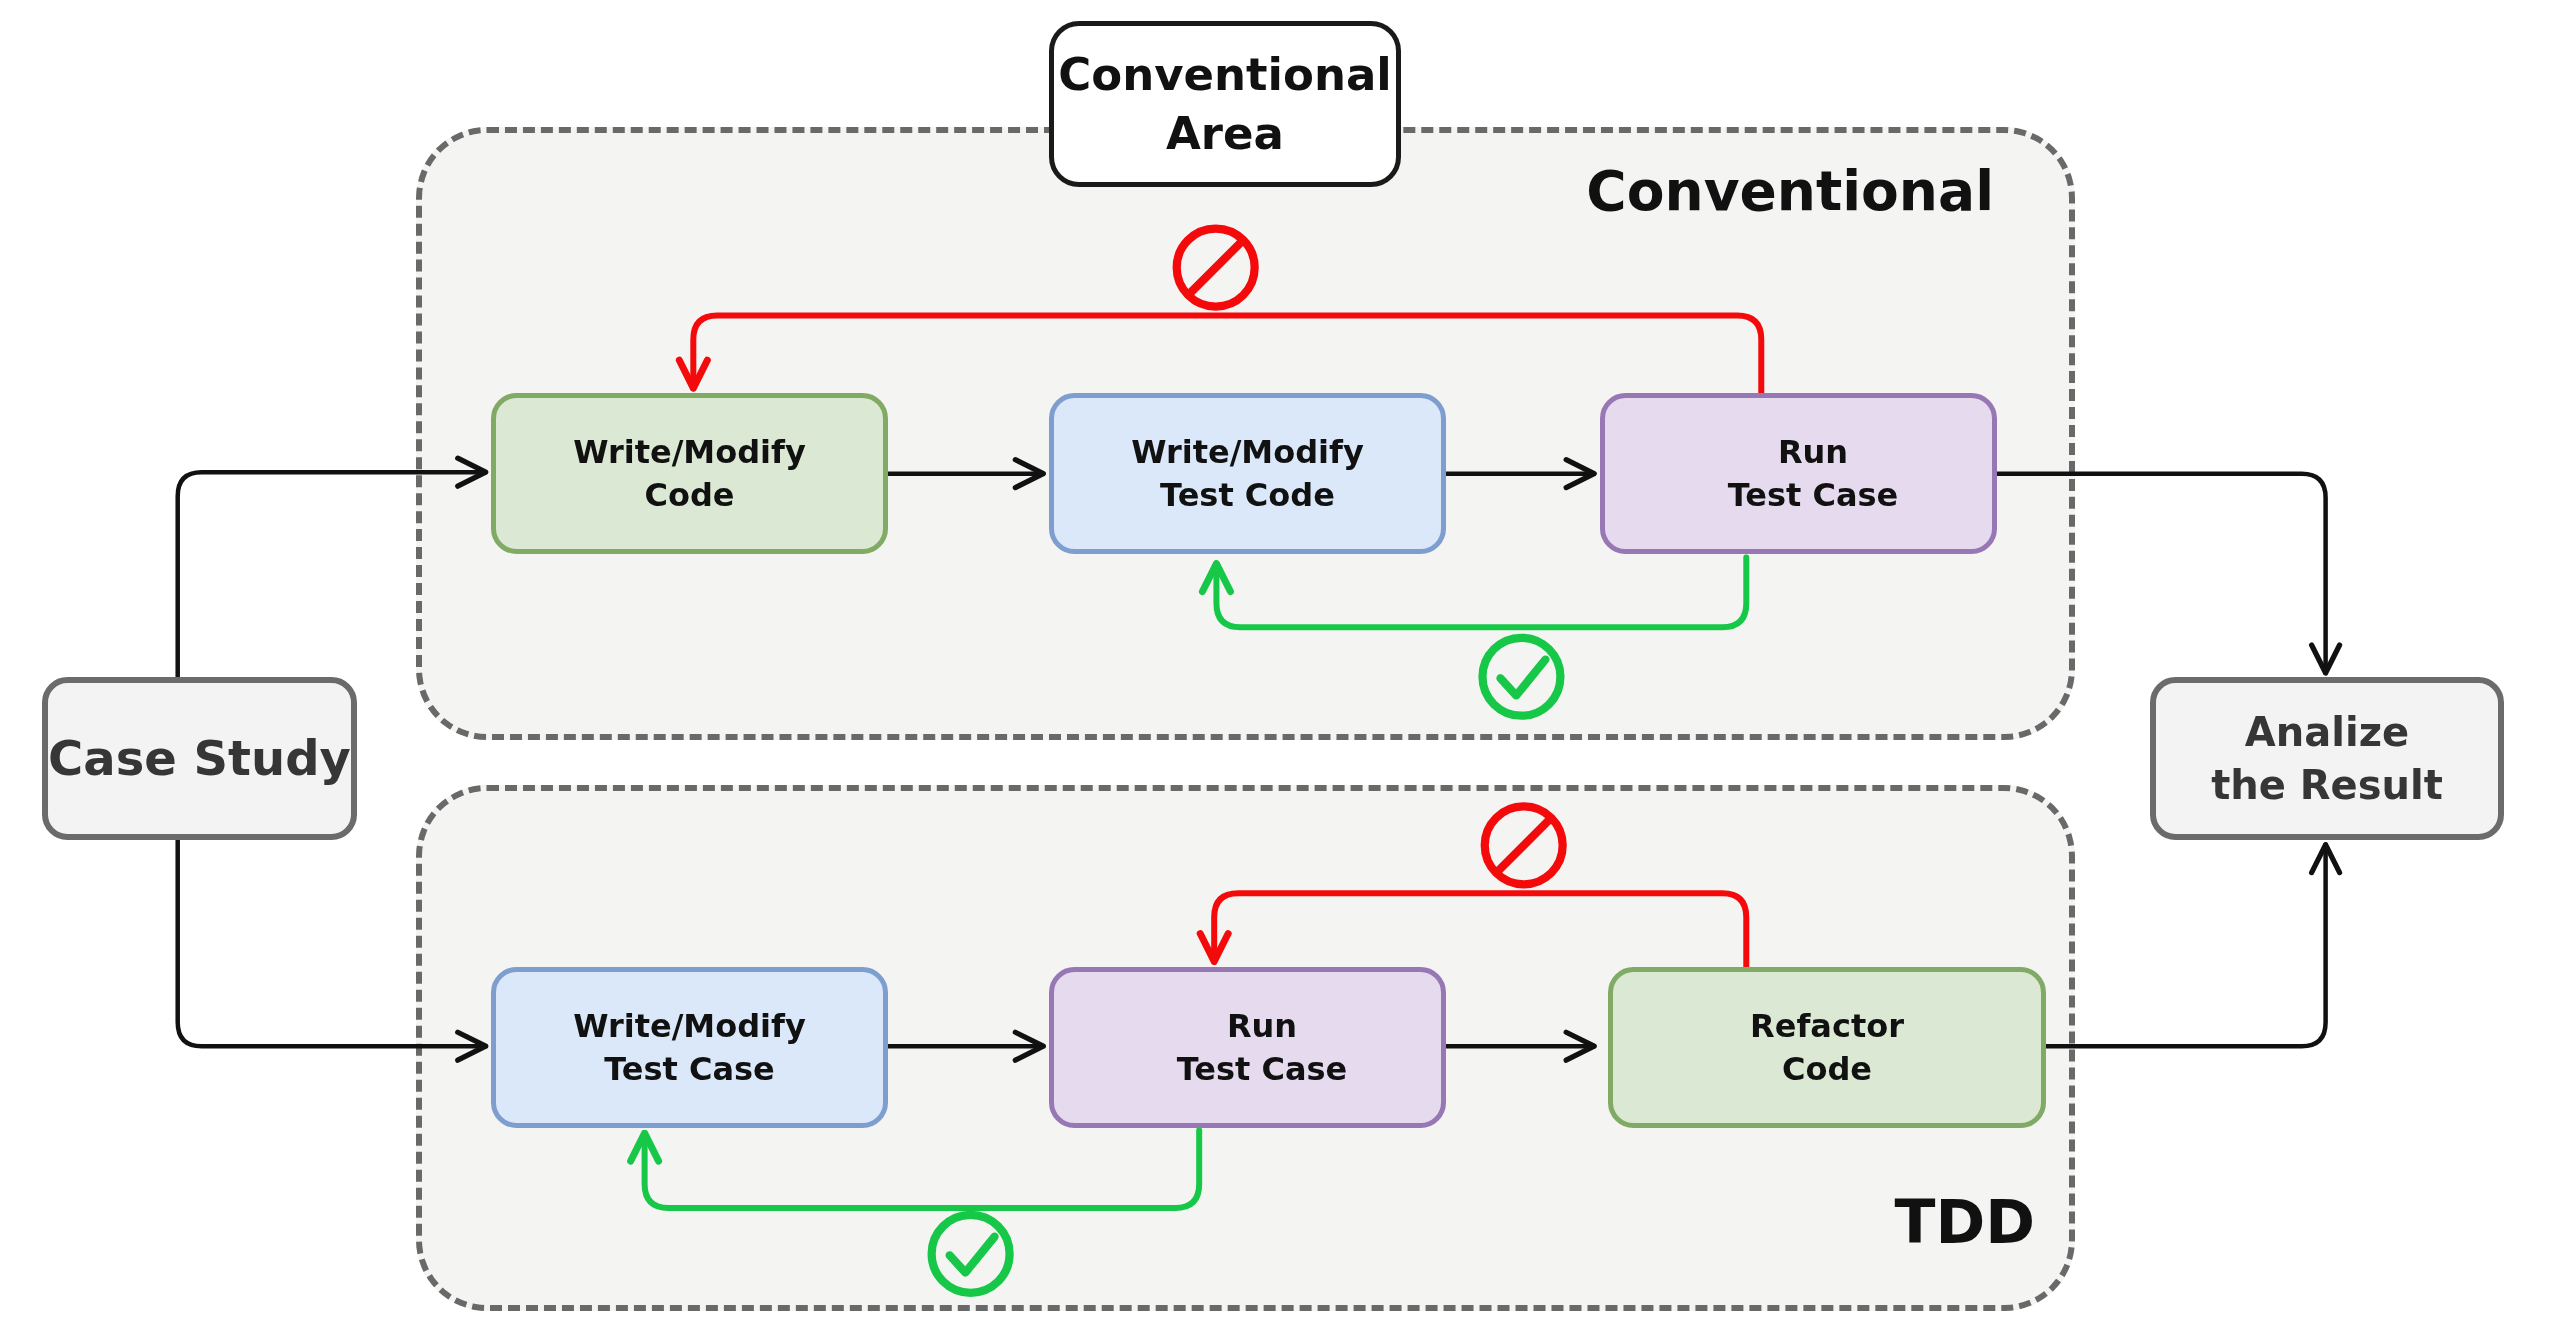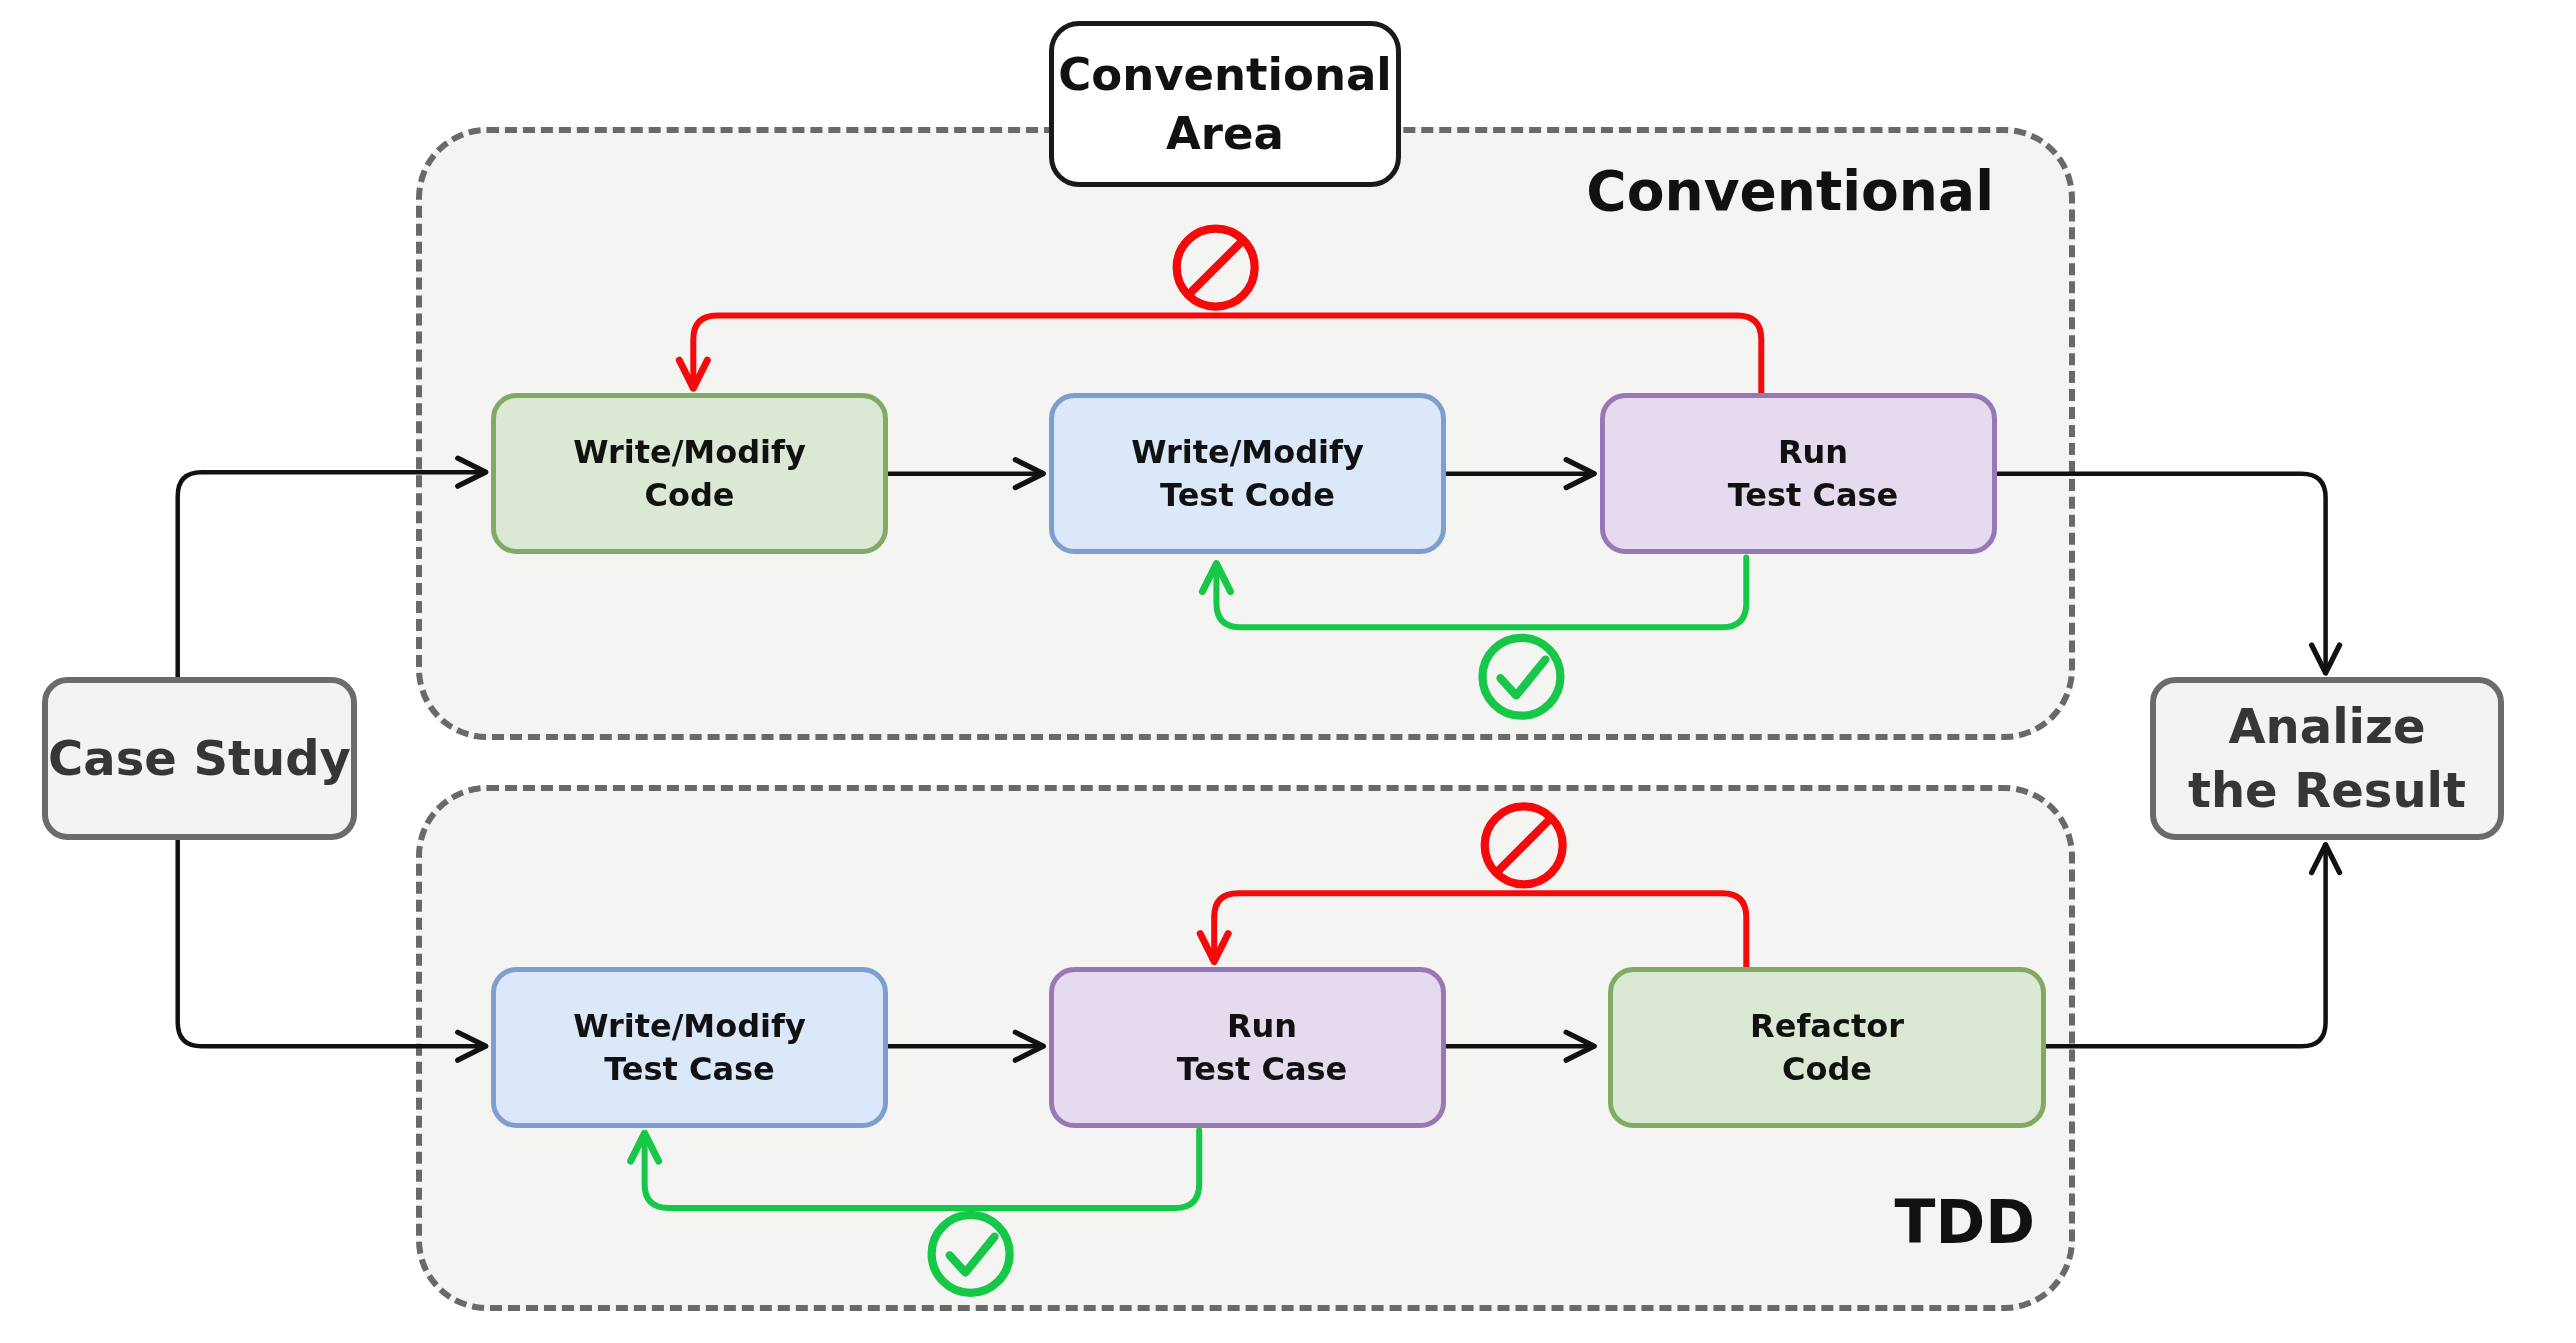--- a/index.html
+++ b/index.html
@@ -108,21 +108,21 @@
     <circle cx="1295" cy="1673" r="52"></circle>
     <polyline points="1267,1675 1288,1698 1327,1650"></polyline>
   </g>
 </svg>
 
 <div class="node white" style="left:1049px; top:21px; width:352px; height:166px; font-size:45px;">Conventional
 Area</div>
 
 <div class="node gray" style="left:42px; top:677px; width:315px; height:163px; font-size:48px;text-align:center;">Case Study</div>
 
-<div class="node gray" style="left:2150px; top:677px; width:354px; height:163px; font-size:48px;">Analize
+<div class="node gray" style="left:2150px; top:677px; width:354px; height:163px; font-size:40px;">Analize
 the Result</div>
 
 <div class="node green" style="left:491px; top:393px; width:397px; height:161px;">Write/Modify
 Code</div>
 <div class="node blue" style="left:1049px; top:393px; width:397px; height:161px;">Write/Modify
 Test Code</div>
 <div class="node purple" style="left:1600px; top:393px; width:397px; height:161px;">Run
 Test Case</div>
 
 <div class="node blue" style="left:491px; top:967px; width:397px; height:161px;">Write/Modify

